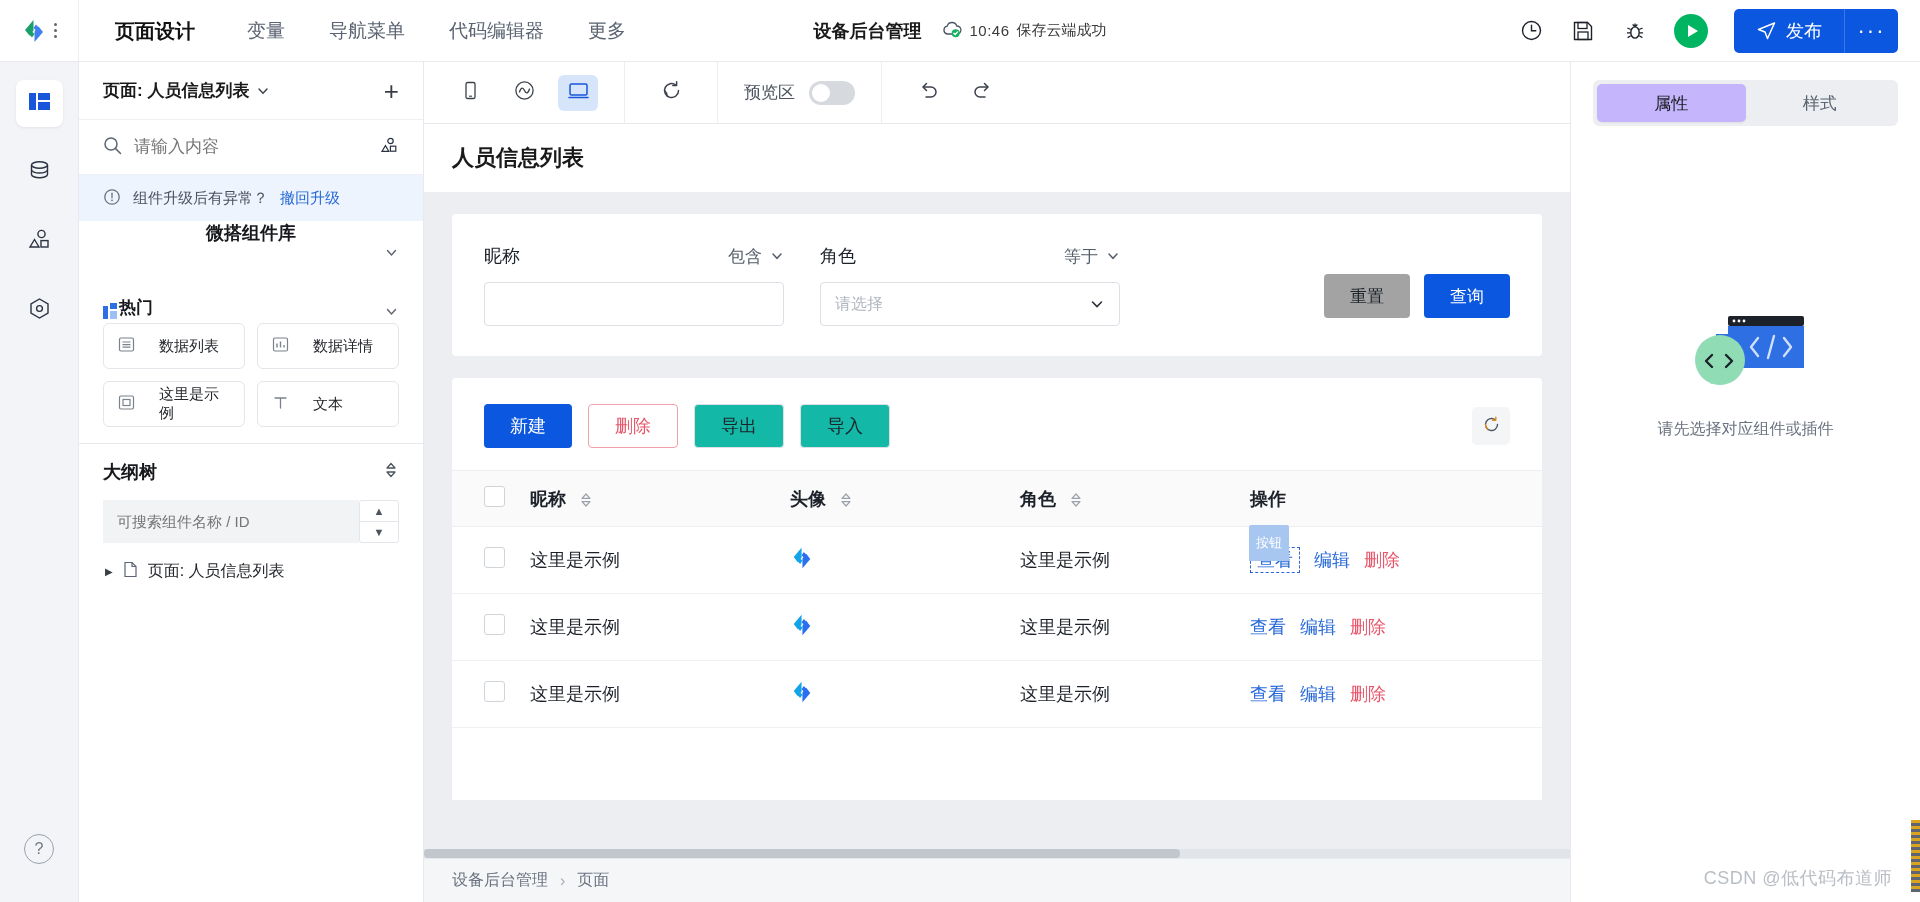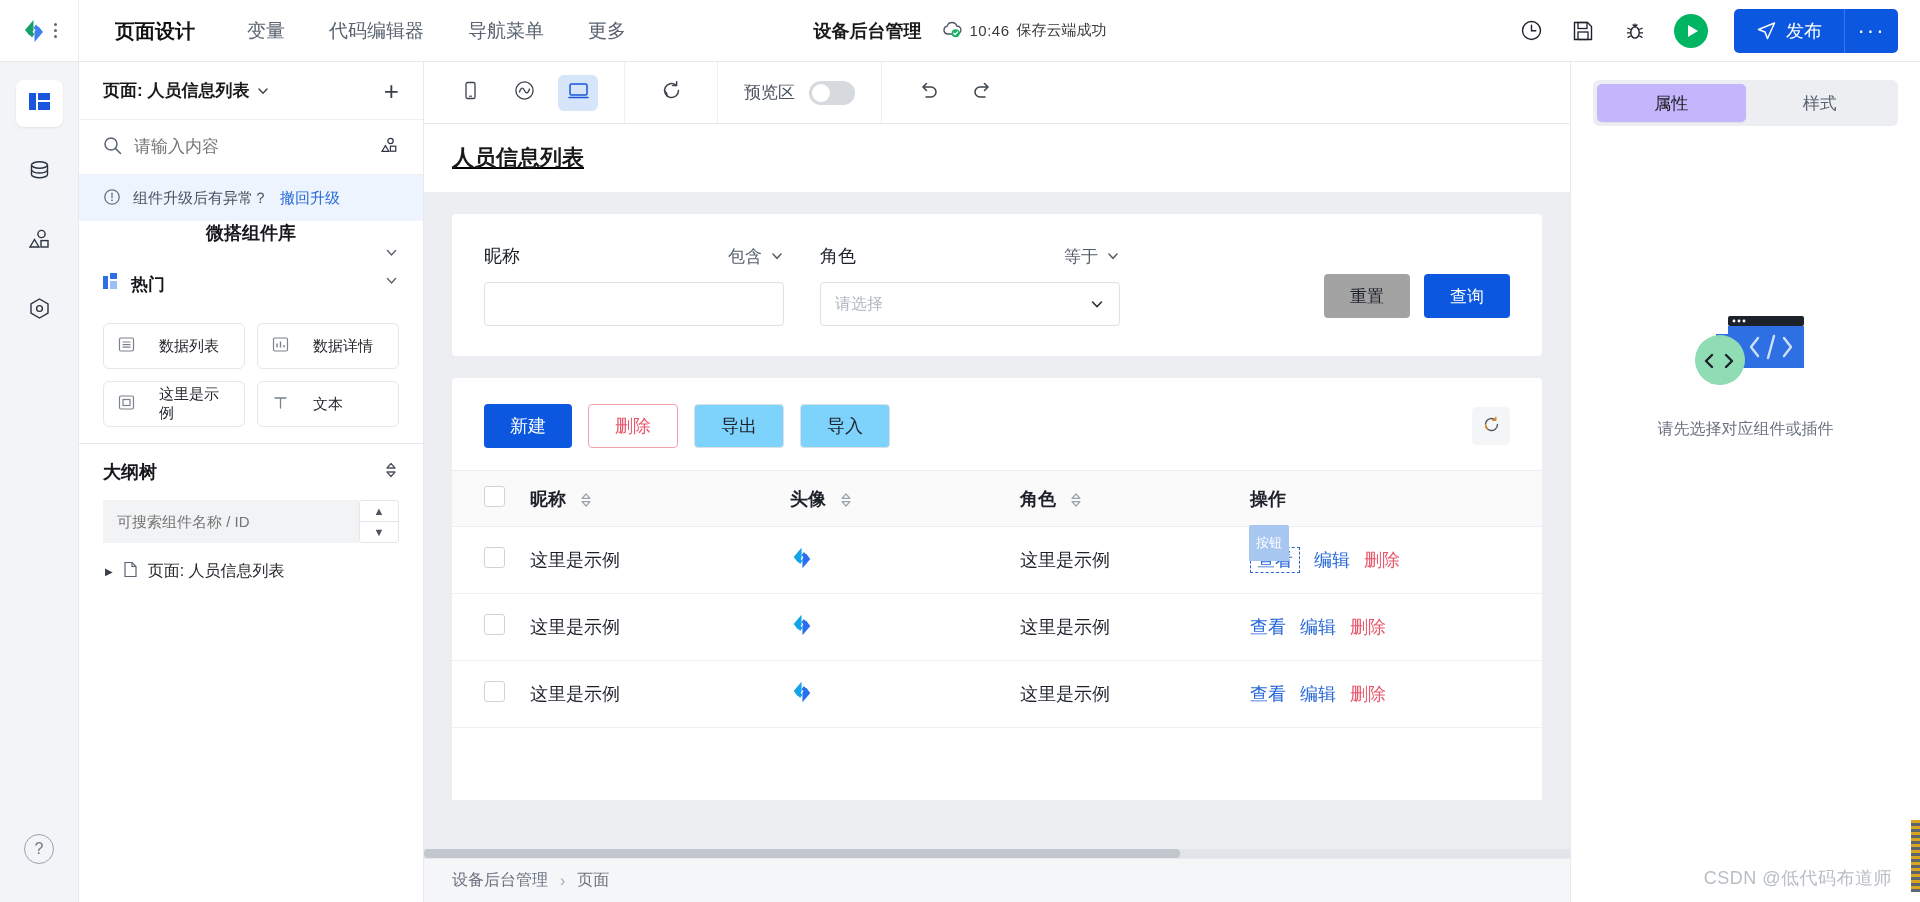--- a/index.html
+++ b/index.html
@@ -56,21 +56,21 @@
   .panel { width:345px; background:#fff; border-right:1px solid #e6e9ee; display:flex; flex-direction:column; }
   .panel-page-row { height:58px; display:flex; align-items:center; padding:0 24px; border-bottom:1px solid #eef0f3; }
   .panel-page-title { font-size:17px; font-weight:bold; color:#1a1a1a; display:flex; align-items:center; gap:7px; cursor:pointer;}
   .plus { margin-left:auto; font-size:26px; color:#3a3f46; cursor:pointer; line-height:1;}
   .search-row { height:55px; display:flex; align-items:center; padding:0 24px; gap:12px; border-bottom:1px solid #eef0f3;}
   .search-input { flex:1; border:none; outline:none; font-size:17px; color:#9aa1ab; font-family:inherit; }
   .warn-row { background:#eef4fd; height:46px; display:flex; align-items:center; padding:0 24px; gap:12px; font-size:15px; color:#4a5160;}
   .warn-link { color:#2668d8; cursor:pointer; }
   .sect-row { height:52px; display:flex; align-items:center; padding:0 24px; font-size:18px; font-weight:bold; color:#16181c; cursor:pointer;flex-direction:column;}
   .sect-row .chev { margin-left:auto; color:#5d646e; }
-  .sub-row { height:46px; display:flex; align-items:flex-start; padding:0 24px; font-size:17px; font-weight:bold; color:#16181c; gap:12px; cursor:pointer;}
+  .sub-row { height:46px; display:flex; align-items:flex-end; padding:0 24px; font-size:17px; font-weight:bold; color:#16181c; cursor:pointer;}
   .hot-mark { width:16px; height:16px; position:relative; display:inline-block;}
   .hot-mark i { position:absolute; background:#2f6fe4; }
   .comp-grid { display:flex; flex-wrap:wrap; gap:12px; padding:4px 24px 0 24px; }
   .comp-card { width:142px; height:46px; border:1px solid #e3e6ea; border-radius:6px; display:flex; align-items:center; gap:24px; padding:0 14px; font-size:15px; color:#23262b; cursor:pointer; background:#fff;}
   .panel-split { border-top:1px solid #e6e9ee; margin-top:16px; }
   .tree-head { height:56px; display:flex; align-items:center; padding:0 24px; font-size:18px; font-weight:bold; color:#16181c;}
   .tree-head .sortico { margin-left:auto; color:#4d545e;}
   .tree-search { margin:0 24px; display:flex; height:43px; }
   .tree-search-in { flex:1; background:#f2f3f5; border:none; outline:none; padding:0 14px; font-size:15px; color:#8b5cf6; font-family:inherit;}
   .tree-spin { width:40px; border:1px solid #e3e6ea; border-radius:3px; display:flex; flex-direction:column;}
@@ -83,40 +83,40 @@
   .toolbar { height:62px; background:#fff; display:flex; align-items:center; border-bottom:1px solid #e6e9ee; }
   .tgroup { display:flex; align-items:center; gap:14px; padding:0 26px; height:100%; border-right:1px solid #eceef1; }
   .tbtn { width:40px; height:36px; border-radius:6px; display:flex; align-items:center; justify-content:center; cursor:pointer; color:#3b414b;}
   .tbtn.active { background:#d7e5fb; color:#1a56db; }
   .preview-label { font-size:17px; color:#4c535e; }
   .switch { width:46px; height:24px; border-radius:12px; background:#d6d9de; position:relative; cursor:pointer;}
   .switch i { position:absolute; top:3px; left:3px; width:18px; height:18px; border-radius:50%; background:#fff; }
 
   .canvas-wrap { flex:1; position:relative; overflow:hidden; display:flex; flex-direction:column;}
   .canvas { position:absolute; left:0; top:0; right:0; bottom:44px; background:#eceef1; padding:0 0 0 0; overflow:hidden;}
-  .page-header { background:#fff; height:68px; display:flex; align-items:center; padding:0 28px; margin:0 0 0 0;text-decoration:underline;}
+  .page-header { background:#fff; height:68px; display:flex; align-items:center; padding:0 28px; margin:0 0 0 0;}
   .page-title { font-size:22px; font-weight:bold; color:#1a1a1a; }
   .card { background:#fff; border-radius:4px; margin:22px 28px 0 28px; padding:26px 32px 30px 32px;}
   .filter-row { display:flex; align-items:flex-start; gap:0; }
   .fcol { width:300px; margin-right:36px;}
   .flabel-row { display:flex; align-items:center; font-size:18px; color:#1d2129; height:32px; }
   .flabel { }
   .fop { margin-left:auto; color:#555d68; font-size:17px; display:flex; align-items:center; gap:8px; cursor:pointer;}
   .finput { margin-top:10px; width:100%; height:44px; border:1px solid #dcdfe4; border-radius:4px; background:#fff; outline:none; font-size:16px; padding:0 14px; font-family:inherit; color:#1d2129;}
   .fselect { margin-top:10px; width:100%; height:44px; border:1px solid #dcdfe4; border-radius:4px; background:#fff; display:flex; align-items:center; padding:0 14px; font-size:16px; color:#b2b8c0; cursor:pointer;}
   .fselect .chev { margin-left:auto; color:#2c3138;}
   .filter-actions { margin-left:auto; display:flex; align-items:center; gap:14px; padding-top:34px;}
   .btn-reset { background:#a3a3a3; color:#1d2129; border:none; height:44px; padding:0 26px; border-radius:4px; font-size:17px; cursor:pointer; font-family:inherit;}
   .btn-search { background:#0b57e0; color:#fff; border:none; height:44px; padding:0 26px; border-radius:4px; font-size:17px; cursor:pointer; font-family:inherit;}
 
   .table-card { background:#fff; border-radius:4px; margin:22px 28px 0 28px; padding:26px 0 0 0; position:relative;}
   .tbar { display:flex; align-items:center; gap:16px; padding:0 32px 22px 32px;}
   .b-primary { background:#0b57e0; color:#fff; border:none; height:44px; padding:0 26px; border-radius:4px; font-size:18px; cursor:pointer; font-family:inherit;}
   .b-danger { background:#fff; color:#e8576b; border:1px solid #f0a0ab; height:44px; padding:0 26px; border-radius:4px; font-size:18px; cursor:pointer; font-family:inherit;}
-  .b-plain { background:#7dd3fc; color:#1d2129; border:1px solid #dcdfe4; height:44px; padding:0 26px; border-radius:4px; font-size:18px; cursor:pointer; font-family:inherit;}
+  .b-plain { background:#14b8a6; color:#1d2129; border:1px solid #dcdfe4; height:44px; padding:0 26px; border-radius:4px; font-size:18px; cursor:pointer; font-family:inherit;}
   .tbar-right { margin-left:auto; width:38px; height:38px; border-radius:5px; background:#f4f5f7; display:flex; align-items:center; justify-content:center; cursor:pointer; }
 
   table { width:100%; border-collapse:collapse; }
   thead th { background:#fafafa; height:56px; text-align:left; font-size:18px; font-weight:bold; color:#1d2129;
              border-top:1px solid #eceef1; border-bottom:1px solid #eceef1; padding:0; white-space:nowrap;}
   tbody td { height:67px; font-size:18px; color:#1d2129; border-bottom:1px solid #eef0f2; padding:0; }
   .c-check { width:78px; padding-left:32px !important;}
   .c-nick { width:260px; }
   .c-avatar { width:230px; }
   .c-role { width:230px; }
@@ -167,22 +167,22 @@
       <span class="dots-v">
           <i></i>
           <i></i>
           <i></i>
         </span>
     </div>
 
     <div class="menu">
       <div class="menu-item active">页面设计</div>
       <div class="menu-item">变量</div>
+      <div class="menu-item">导航菜单</div>
       <div class="menu-item">代码编辑器</div>
-      <div class="menu-item">导航菜单</div>
       <div class="menu-item">更多</div>
     </div>
 
     <div class="center-info">
       <span class="proj-name">设备后台管理</span>
       <span class="save-state">
         <span>
           <svg width="21" height="18" viewBox="0 0 21 18">
             <path d="M5.5 14 A4 4 0 0 1 5.7 6.2 A5 5 0 0 1 15.3 6 A3.8 3.8 0 0 1 15.6 14 Z" fill="none" stroke="#4b5563" stroke-width="1.3"></path>
             <circle cx="14.2" cy="13.2" r="4" fill="#16b364"></circle>

